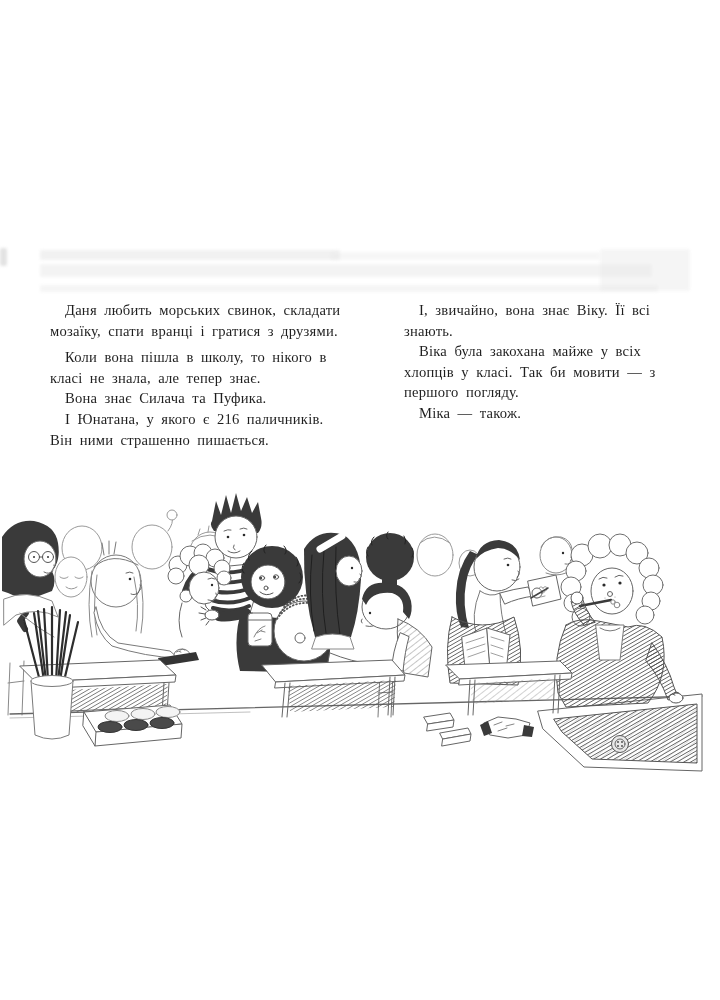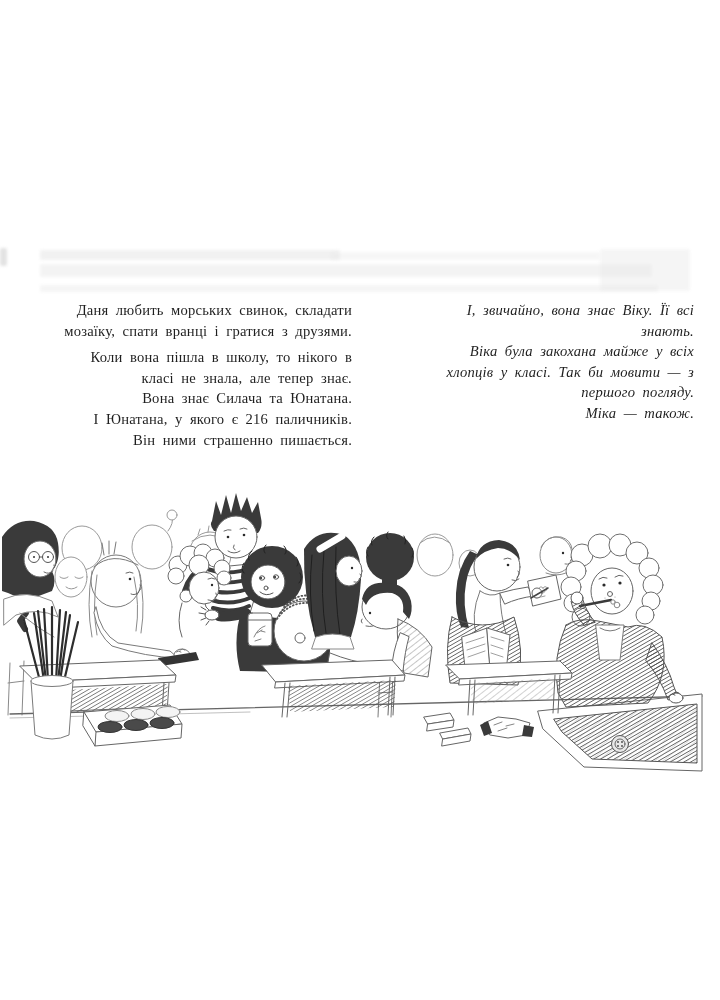--- a/index.html
+++ b/index.html
@@ -8,25 +8,25 @@
   
   .ghost{position:absolute;background:#e9e9e9;filter:blur(1.6px);border-radius:2px;}
   .g1{left:40px;top:250px;width:300px;height:10px;opacity:.62;}
   .g2{left:330px;top:252px;width:270px;height:8px;opacity:.38;}
   .g3{left:40px;top:264px;width:612px;height:13px;opacity:.5;}
   .g4{left:40px;top:285px;width:618px;height:7px;opacity:.45;}
   .g5{left:600px;top:249px;width:90px;height:42px;opacity:.42;}
   .g6{left:0;top:248px;width:7px;height:18px;opacity:.8;background:#dcdcdc;}
   
   .col{position:absolute;top:300px;font-size:14.6px;line-height:20.6px;color:#1f1f1f;
-       word-spacing:0.24em;letter-spacing:0.015em;text-align:right;}
+       word-spacing:0.24em;letter-spacing:0.015em;text-align:left;}
   .col p{margin:0;text-indent:15px;}
   .col p.gap{margin-top:6px;}
   .col-left{left:50px;width:302px;}
-  .col-right{left:404px;width:290px;font-style:italic;}
+  .col-right{left:404px;width:290px;}
   
   .illus{position:absolute;left:0;top:485px;width:720px;height:292px;}
   svg{display:block;}
 </style>
 </head>
 <body>
 
 <div class="page">
 
   <div>
@@ -34,21 +34,21 @@
     <div class="ghost g2"></div>
     <div class="ghost g3"></div>
     <div class="ghost g4"></div>
     <div class="ghost g5"></div>
     <div class="ghost g6"></div>
   </div>
 
   <div class="col col-left">
     <p>Даня любить морських свинок, складати мозаїку, спати вранці і гратися з друзями.</p>
     <p class="gap">Коли вона пішла в школу, то нікого в класі не знала, але тепер знає.</p>
-    <p>Вона знає Силача та Юнатана.</p>
+    <p>Вона знає Силача та Пуфика.</p>
     <p>І Юнатана, у якого є 216 паличників. Він ними страшенно пишається.</p>
   </div>
 
   <div class="col col-right">
     <p>І, звичайно, вона знає Віку. Її всі знають.</p>
     <p>Віка була закохана майже у всіх хлопців у класі. Так би мовити — з першого погляду.</p>
     <p>Міка — також.</p>
   </div>
 
   <figure class="illus" style="margin:0" role="img" aria-label="Олівцевий малюнок: клас, повний дітей за партами; хлопчик у смугастому светрі, хлопчик із темним кучерявим волоссям, банка з паличниками, дівчинка пише картку з сердечком, кучерява дівчинка чистить зуби біля умивальника; склянка з пензлями, коробка фарб і крейда на столі.">

